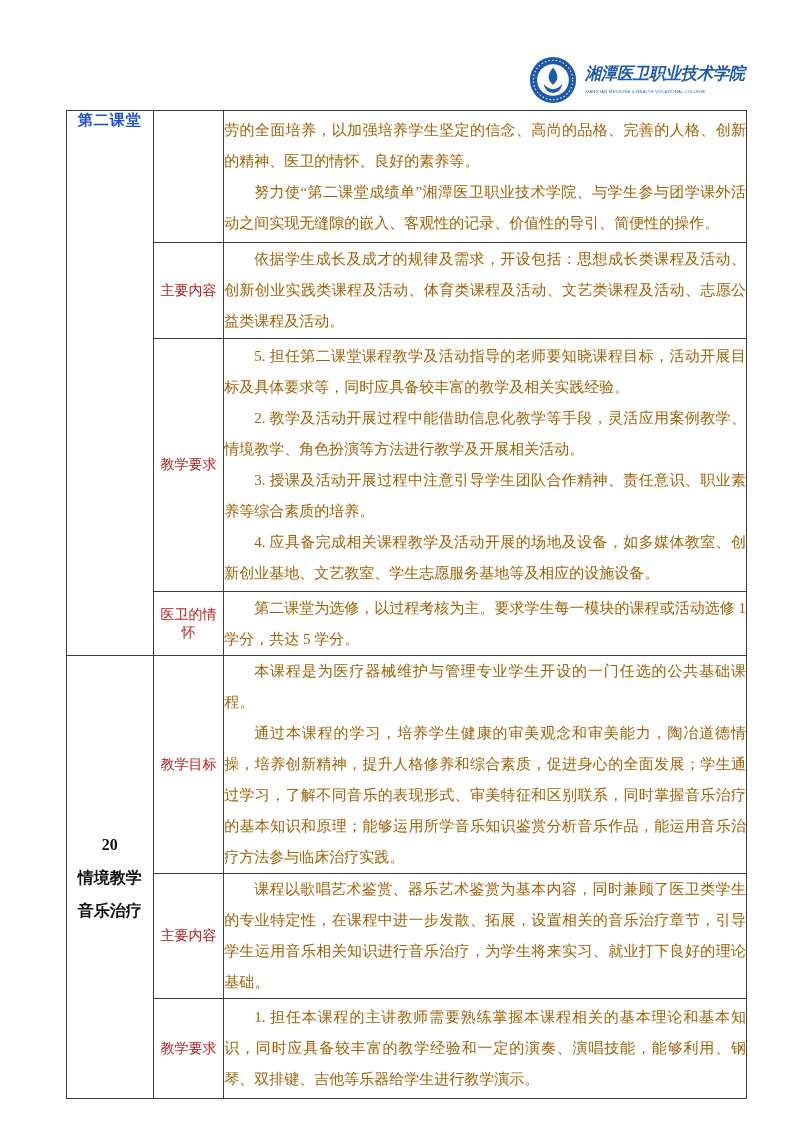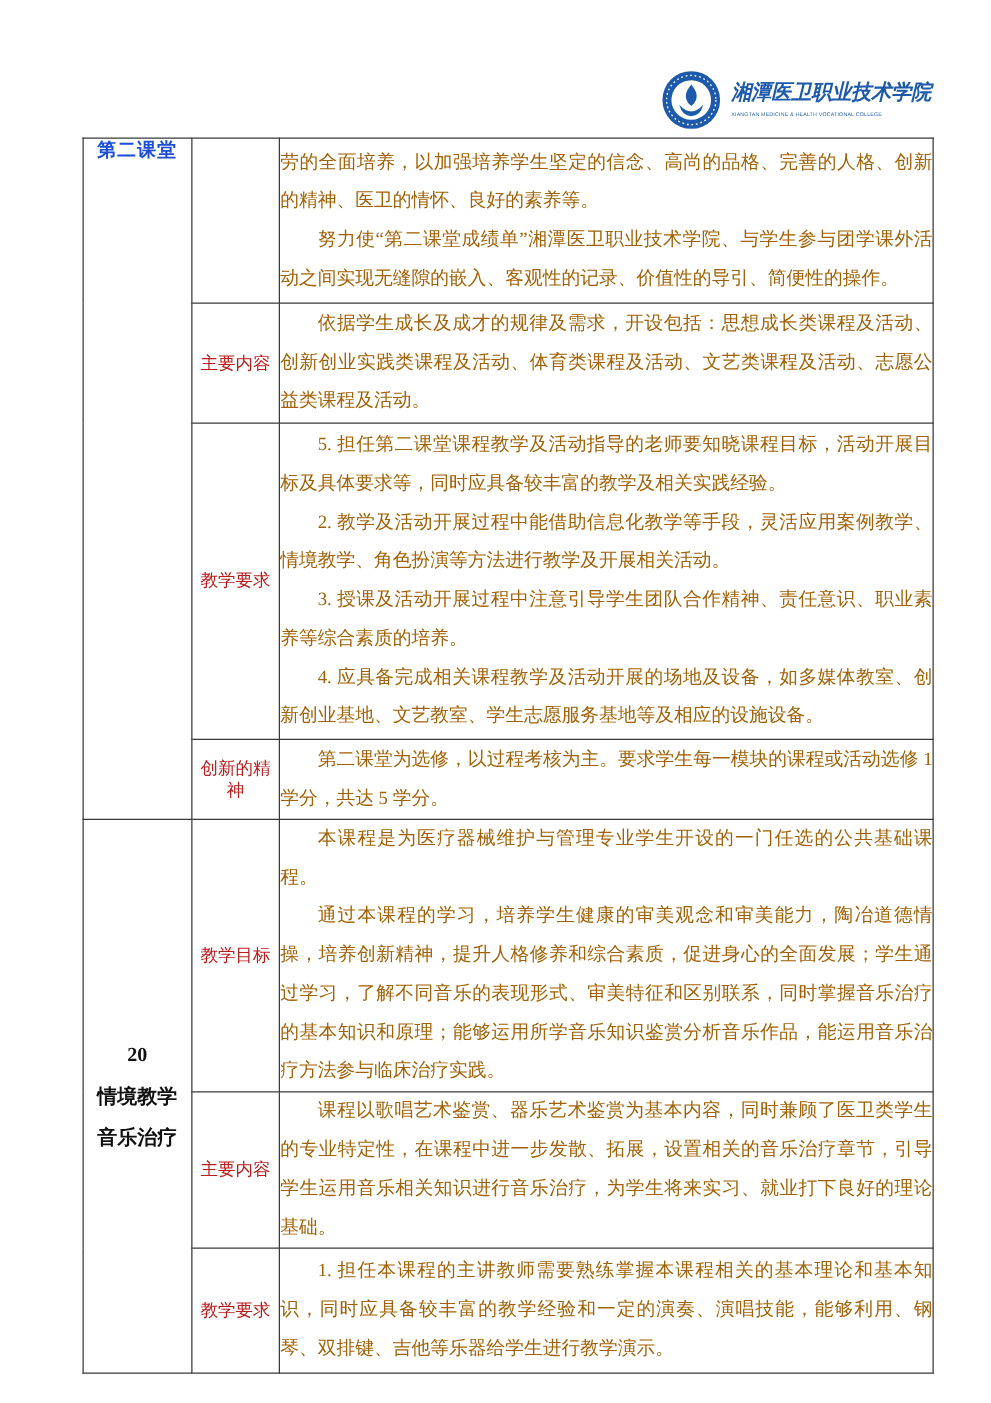--- a/index.html
+++ b/index.html
@@ -126,21 +126,21 @@
     <tr style="height:253px;">
       <td class="c2">教学要求</td>
       <td class="c3">
         <p>5. 担任第二课堂课程教学及活动指导的老师要知晓课程目标，活动开展目标及具体要求等，同时应具备较丰富的教学及相关实践经验。</p>
         <p>2. 教学及活动开展过程中能借助信息化教学等手段，灵活应用案例教学、情境教学、角色扮演等方法进行教学及开展相关活动。</p>
         <p>3. 授课及活动开展过程中注意引导学生团队合作精神、责任意识、职业素养等综合素质的培养。</p>
         <p>4. 应具备完成相关课程教学及活动开展的场地及设备，如多媒体教室、创新创业基地、文艺教室、学生志愿服务基地等及相应的设施设备。</p>
       </td>
     </tr>
     <tr style="height:64px;">
-      <td class="c2">创新的精神</td>
+      <td class="c2">医卫的情怀</td>
       <td class="c3">
         <p>第二课堂为选修，以过程考核为主。要求学生每一模块的课程或活动选修 1 学分，共达 5 学分。</p>
       </td>
     </tr>
 
     <tr style="height:163px;">
       <td class="c1 course-cell-mid" rowspan="3">
         <div class="course-line">20</div>
         <div class="course-line">情境教学</div>
         <div class="course-line">音乐治疗</div>

